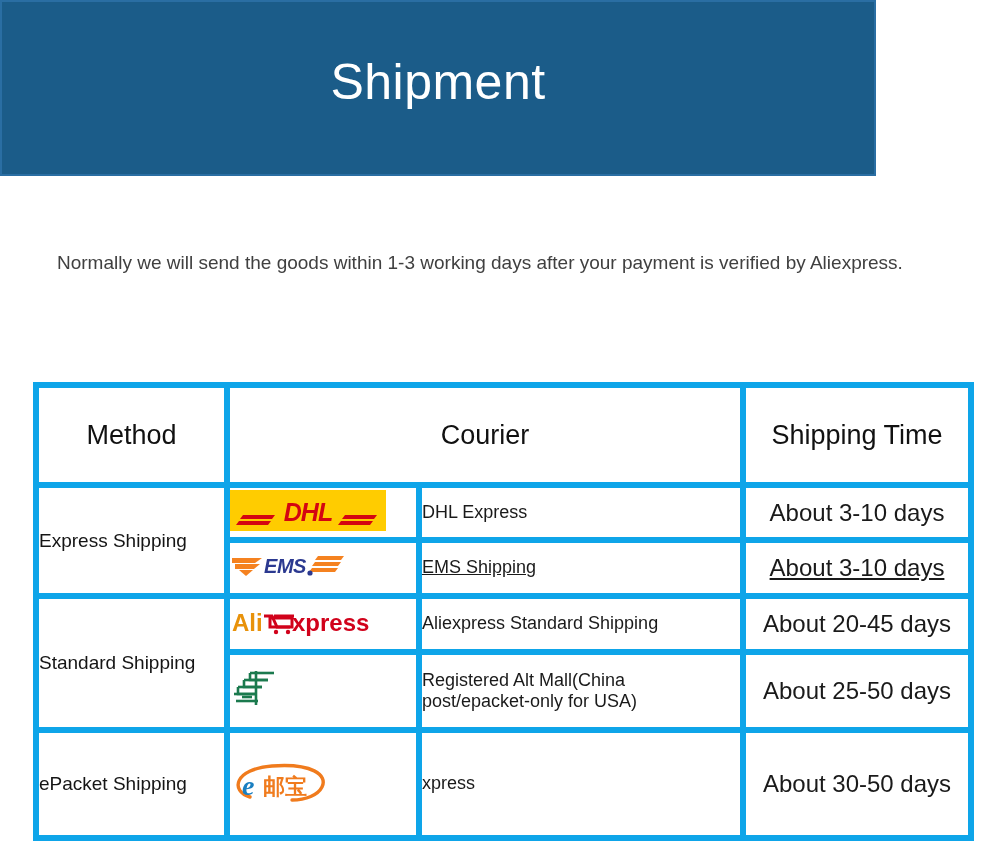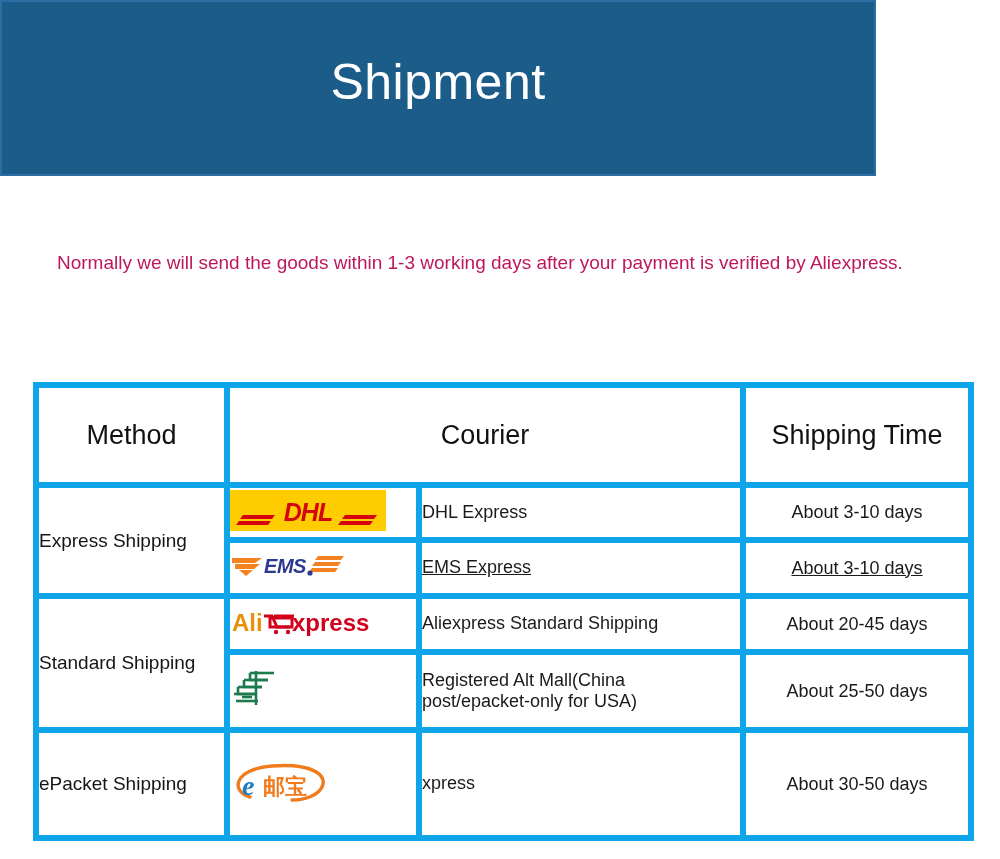--- a/index.html
+++ b/index.html
@@ -41,21 +41,21 @@
   }
 
   
   .intro {
     position: absolute;
     left: 57px;
     top: 232px;
     width: 900px;
     font-size: 19px;
     line-height: 62px;
-    color: #be185d;
+    color: #404040;
     font-weight: 400;
   }
 
   
   .ship-table {
     position: absolute;
     left: 33px;
     top: 382px;
     width: 935px;
     border-collapse: collapse;
@@ -88,21 +88,21 @@
     padding: 4px 0;
   }
   .name-cell {
     font-size: 18px;
     color: #1a1a1a;
     padding-left: 14px;
     line-height: 1.18;
   }
   .time-cell {
     text-align: center;
-    font-size: 18px;
+    font-size: 24px;
     color: #1a1a1a;
   }
   .row-h1 { height: 55px; }
   .row-h2 { height: 56px; text-decoration: underline; }
   .row-h3 { height: 56px; }
   .row-h4 { height: 78px; }
   .row-h5 { height: 108px; }
 
   
   .logo-wrap { display: inline-block; line-height: 0; }
@@ -185,21 +185,21 @@
               <path d="M9 21 l14 0 -7 6 z"></path>
               <path d="M88 7 h26 l-3 4 h-26 z"></path>
               <path d="M85 13 h26 l-3 4 h-26 z"></path>
               <path d="M82 19 h26 l-3 4 h-26 z"></path>
             </g>
             <text x="55" y="24" font-family="'Liberation Sans', sans-serif" font-size="20" font-weight="bold" font-style="italic" fill="#2B3990" text-anchor="middle" letter-spacing="-0.5">EMS</text>
             <circle cx="80" cy="24" r="2.6" fill="#2B3990"></circle>
           </svg>
         </span>
       </td>
-      <td class="name-cell">EMS Express</td>
+      <td class="name-cell">EMS Shipping</td>
       <td class="time-cell">About 3-10 days</td>
     </tr>
 
     <tr class="row-h3">
       <td class="method-cell" rowspan="2">Standard Shipping</td>
       <td class="logo-cell">
         <span class="logo-wrap">
           <svg class="ali-box" viewBox="0 0 150 32" xmlns="http://www.w3.org/2000/svg">
             <text x="2" y="25" font-family="'Liberation Sans', sans-serif" font-size="24" font-weight="bold" fill="#E8920B">Ali</text>
             <g fill="none" stroke="#D1021B" stroke-width="3">

